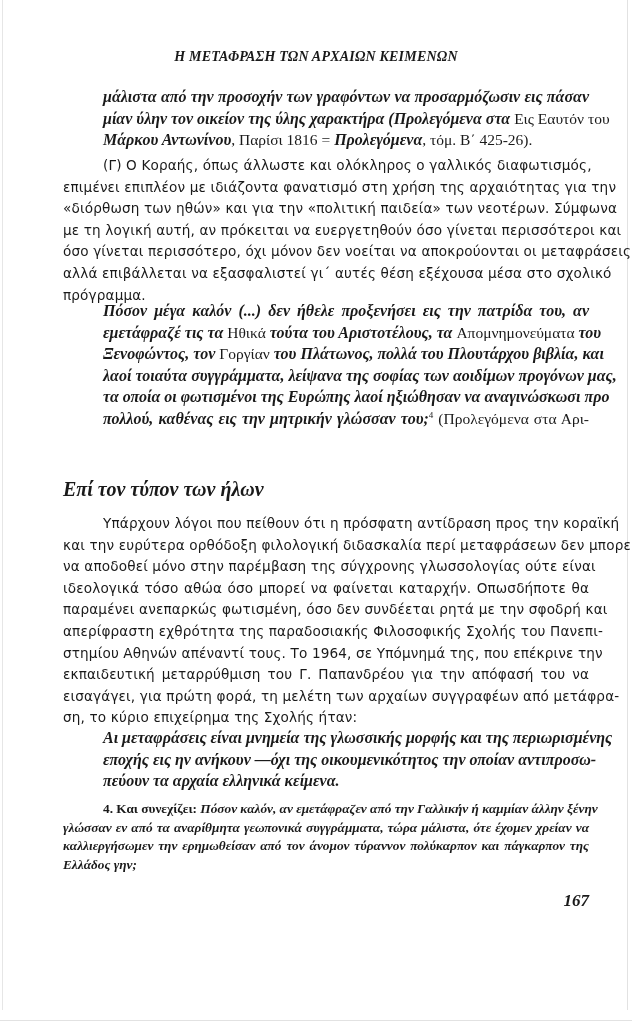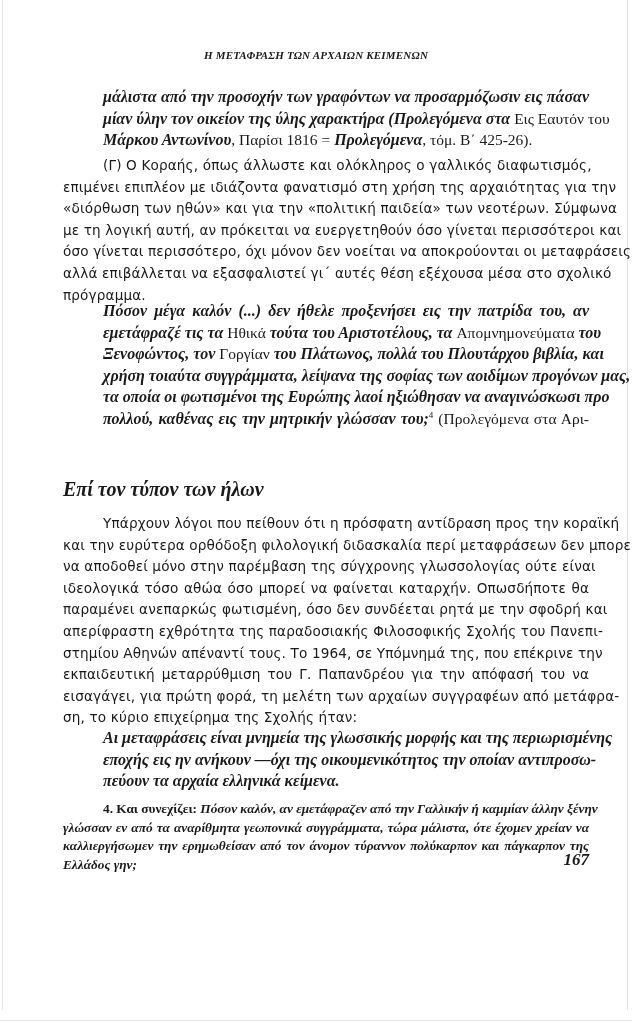--- a/index.html
+++ b/index.html
@@ -26,21 +26,21 @@
   }
   .running-head {
     position: absolute;
     top: 49px;
     left: 0;
     width: 632px;
     text-align: center;
     font-family: "Liberation Serif", serif;
     font-style: italic;
     font-weight: bold;
-    font-size: 11px;
+    font-size: 14px;
     letter-spacing: 0.2px;
   }
   .text-block {
     position: absolute;
     left: 63px;
     width: 526px;
     font-size: 14.2px;
     line-height: 21.6px;
     text-align: justify;
   }
@@ -80,21 +80,21 @@
     width: 526px;
     top: 800px;
     font-family: "Liberation Serif", serif;
     font-size: 13.3px;
     line-height: 18.6px;
   }
   .footnote .it { font-style: italic; font-weight: bold; }
   .footnote .rm { font-weight: bold; }
   .page-number {
     position: absolute;
-    top: 850px;
+    top: 891px;
     left: 530px;
     width: 59px;
     text-align: right;
     font-family: "Liberation Serif", serif;
     font-style: italic;
     font-weight: bold;
     font-size: 17px;
   }
   sup { font-size: 9px; vertical-align: 6px; line-height: 0; }
 </style>
@@ -120,21 +120,21 @@
     <span class="line">με τη λογική αυτή, αν πρόκειται να ευεργετηθούν όσο γίνεται περισσότεροι και</span>
     <span class="line">όσο γίνεται περισσότερο, όχι μόνον δεν νοείται να αποκρούονται οι μεταφράσεις,</span>
     <span class="line">αλλά επιβάλλεται να εξασφαλιστεί γι΄ αυτές θέση εξέχουσα μέσα στο σχολικό</span>
     <span class="line last">πρόγραμμα.</span>
   </div>
 
 <div class="text-block quote" style="top:300px; left:103px; width:486px;">
     <span class="line"><span class="it">Πόσον μέγα καλόν (...) δεν ήθελε προξενήσει εις την πατρίδα του, αν</span></span>
     <span class="line"><span class="it">εμετάφραζέ τις τα </span><span class="rm">Ηθικά </span><span class="it">τούτα του </span><span class="it">Αριστοτέλους</span><span class="it">, τα </span><span class="rm">Απομνημονεύματα </span><span class="it">του</span></span>
     <span class="line"><span class="it">Ξενοφώντος</span><span class="it">, τον </span><span class="rm">Γοργίαν </span><span class="it">του </span><span class="it">Πλάτωνος</span><span class="it">, πολλά του </span><span class="it">Πλουτάρχου</span><span class="it"> βιβλία, και</span></span>
-    <span class="line"><span class="it">χρήση τοιαύτα συγγράμματα, λείψανα της σοφίας των αοιδίμων προγόνων μας,</span></span>
+    <span class="line"><span class="it">λαοί τοιαύτα συγγράμματα, λείψανα της σοφίας των αοιδίμων προγόνων μας,</span></span>
     <span class="line"><span class="it">τα οποία οι φωτισμένοι της </span><span class="it">Ευρώπης</span><span class="it"> λαοί ηξιώθησαν να αναγινώσκωσι προ</span></span>
     <span class="line"><span class="it">πολλού, καθένας εις την μητρικήν γλώσσαν του;</span><sup>4</sup><span class="rm"> (Προλεγόμενα στα Αρι-</span></span>
   </div>
 
 <div class="subhead">Επί τον τύπον των ήλων</div>
 
 <div class="text-block sans-body" style="top:513px;">
     <span class="line" style="padding-left: 40px;">Υπάρχουν λόγοι που πείθουν ότι η πρόσφατη αντίδραση προς την κοραϊκή</span>
     <span class="line">και την ευρύτερα ορθόδοξη φιλολογική διδασκαλία περί μεταφράσεων δεν μπορεί</span>
     <span class="line">να αποδοθεί μόνο στην παρέμβαση της σύγχρονης γλωσσολογίας ούτε είναι</span>

